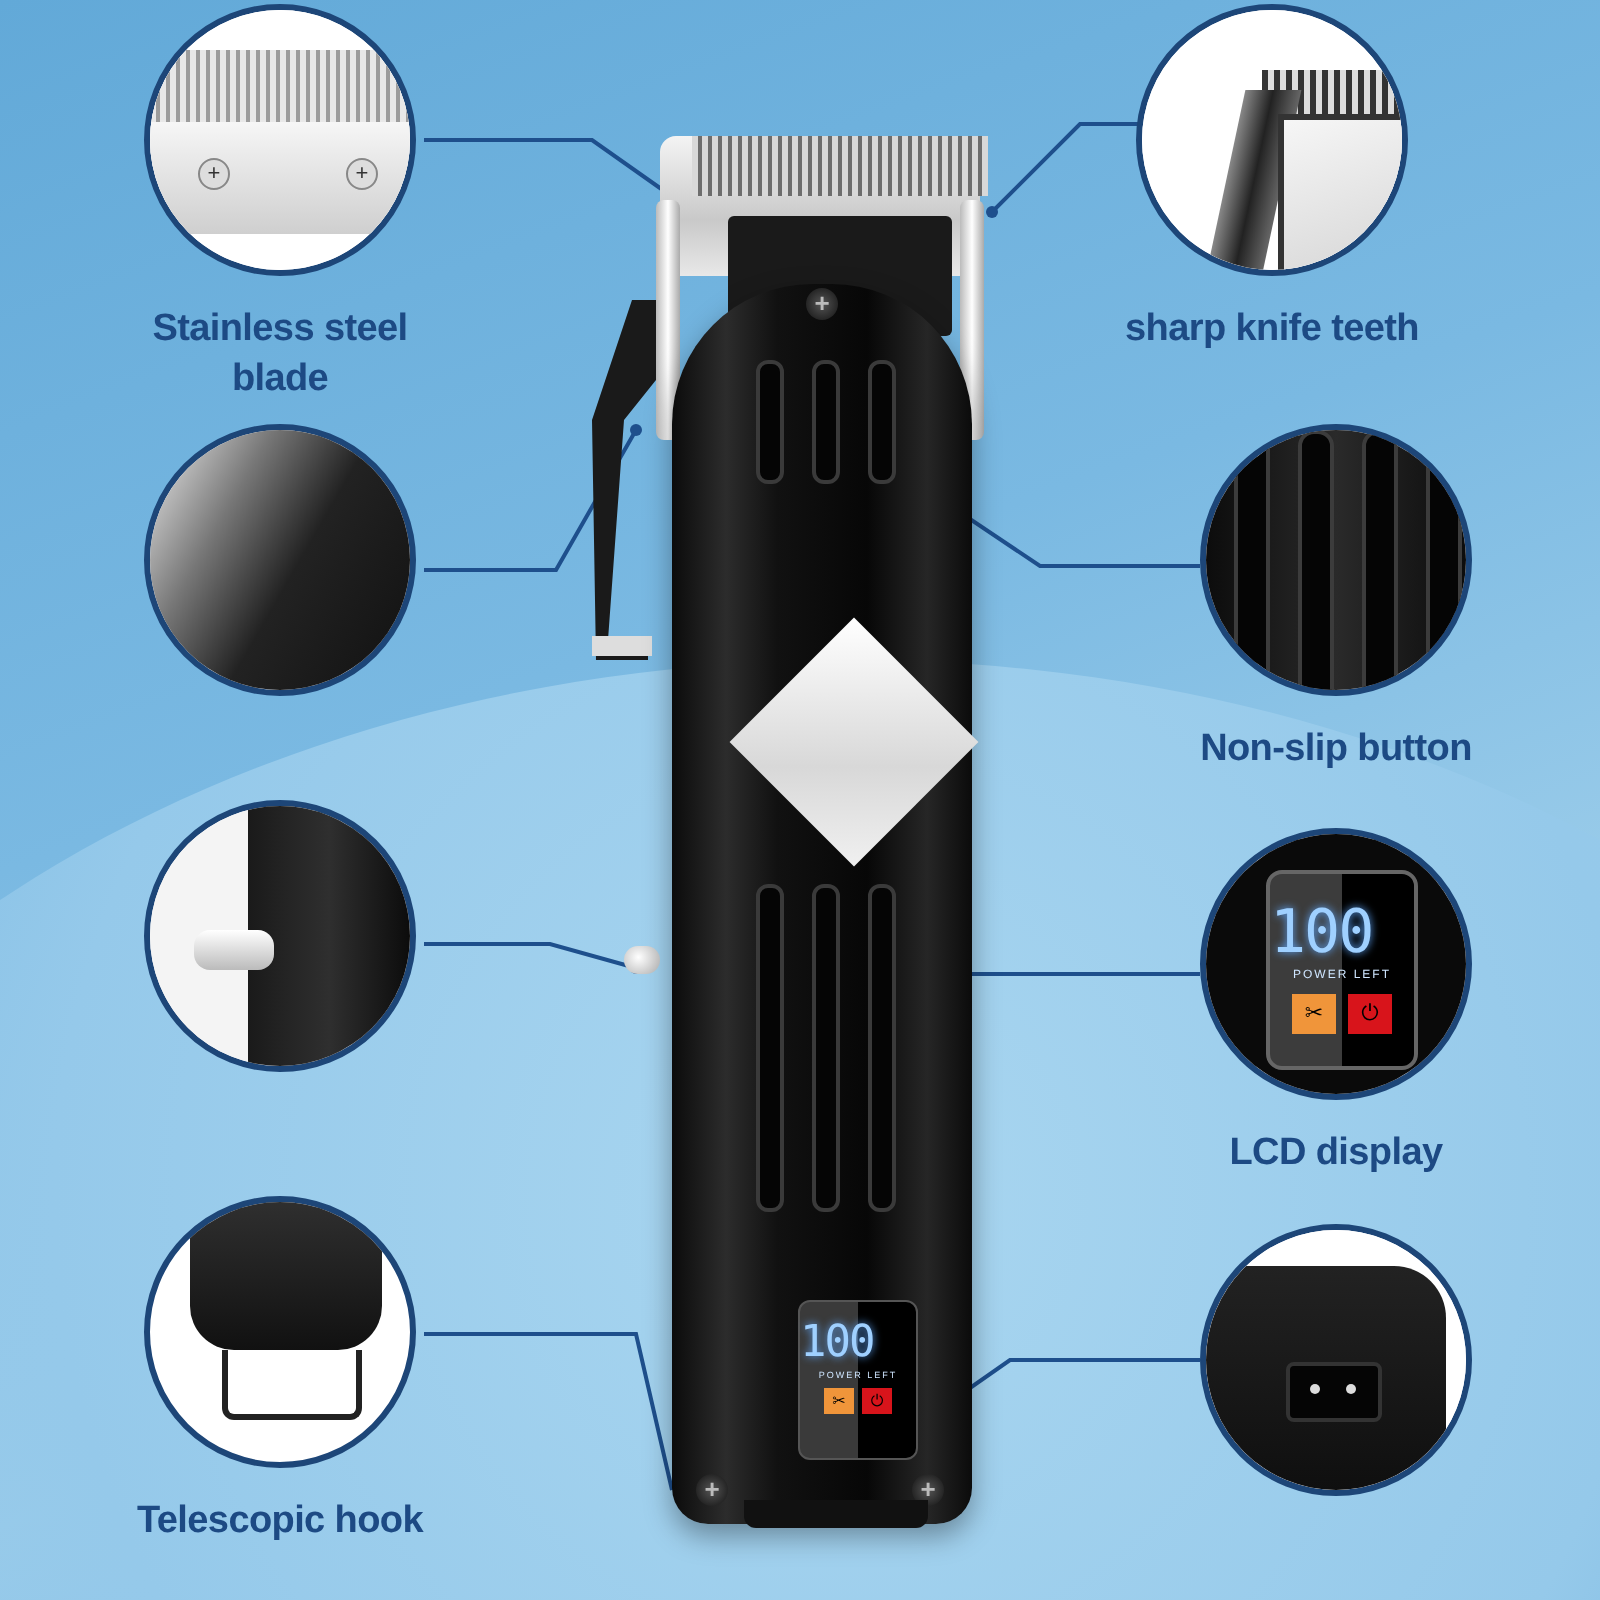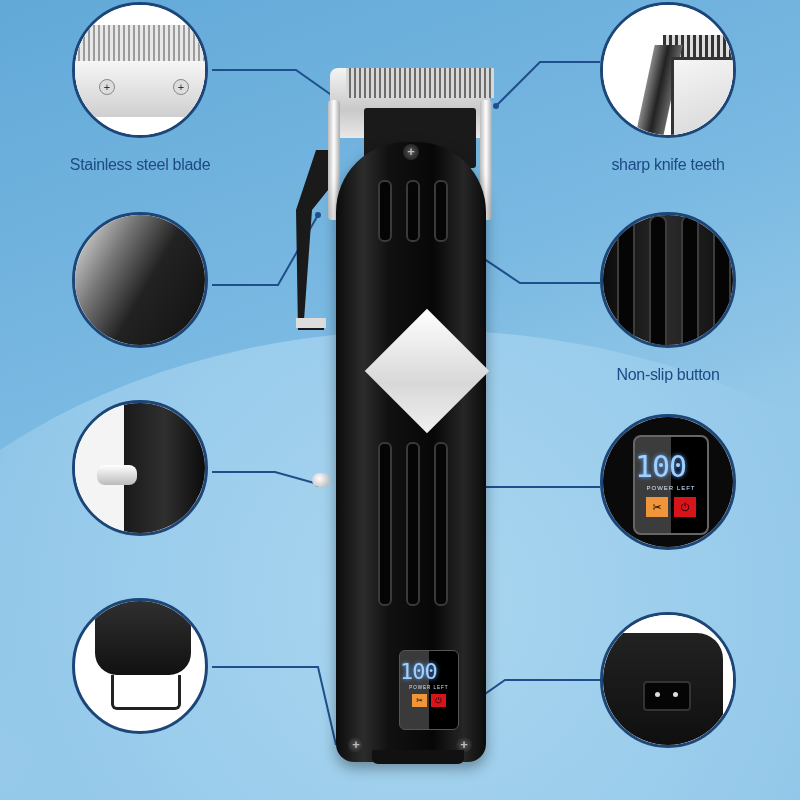--- a/index.html
+++ b/index.html
@@ -4,21 +4,21 @@
 <style>
   html,body{margin:0;padding:0;}
   body{width:800px;height:800px;overflow:hidden;position:relative;
     font-family:"Liberation Sans",sans-serif;
     background:linear-gradient(160deg,#62a9d8 0%,#7ab9e2 40%,#9ccdea 70%,#6fb0dc 100%);}
   .arc{position:absolute;left:-200px;top:330px;width:1250px;height:900px;border-radius:50%;
     background:radial-gradient(ellipse at 50% 30%,#a9d6f0 0%,#95c9ea 45%,rgba(120,185,225,0) 70%);}
   .callout{position:absolute;width:170px;text-align:center;}
   .circle{width:136px;height:136px;border-radius:50%;border:3px solid #1d4678;overflow:hidden;
     margin:0 auto;position:relative;background:#fff;box-sizing:border-box;}
-  .label{color:#1d4a84;font-weight:normal;font-size:16px;line-height:25px;margin-top:14px;letter-spacing:-0.3px;}
+  .label{color:#1d4a84;font-weight:bold;font-size:19px;line-height:25px;margin-top:14px;letter-spacing:-0.3px;}
   svg.lines{position:absolute;left:0;top:0;}
   
   .clipper{position:absolute;left:320px;top:60px;width:180px;height:700px;}
   .blade{position:absolute;left:10px;top:8px;width:160px;height:70px;border-radius:8px 8px 0 0;
     background:linear-gradient(180deg,#f4f4f4 0%,#c9c9c9 60%,#e8e8e8 100%);}
   .teeth{position:absolute;left:16px;top:0;width:148px;height:30px;
     background:repeating-linear-gradient(90deg,#d8d8d8 0 3px,#6d6d6d 3px 5px);}
   .blade-plate{position:absolute;left:34px;top:40px;width:112px;height:60px;background:#1a1a1a;border-radius:3px;}
   .side-rail{position:absolute;top:40px;width:12px;height:120px;background:linear-gradient(90deg,#bbb,#fff,#aaa);border-radius:4px;}
   .body{position:absolute;left:16px;top:82px;width:150px;height:620px;border-radius:70px 70px 18px 18px;
@@ -143,23 +143,24 @@
     <div style="position:absolute;left:38%;top:0;width:62%;height:100%;background:linear-gradient(90deg,#1a1a1a,#2f2f2f,#0c0c0c);"></div>
     <div style="position:absolute;left:22px;top:62px;width:40px;height:20px;border-radius:8px;background:linear-gradient(180deg,#fff,#bbb);"></div>
   </div>
 </div>
 
 <div class="callout" style="left:55px;top:598px;">
   <div class="circle">
     <div style="position:absolute;left:20px;top:-10px;width:96px;height:84px;border-radius:0 0 22px 22px;background:linear-gradient(180deg,#333,#111);"></div>
     <div style="position:absolute;left:36px;top:74px;width:64px;height:32px;border:3px solid #222;border-top:none;border-radius:0 0 6px 6px;background:#fff;"></div>
   </div>
-</div>
-
-<div class="callout" style="left:583px;top:2px;">
+  <div class="label">Telescopic hook</div>
+</div>
+
+<div class="callout" style="left:551px;top:2px;">
   <div class="circle">
     <div style="position:absolute;inset:0;background:#fff;">
       <div style="position:absolute;left:60px;top:30px;width:80px;height:22px;background:repeating-linear-gradient(90deg,#333 0 3px,#ddd 3px 6px);"></div>
       <div style="position:absolute;left:40px;top:40px;width:28px;height:110px;background:linear-gradient(90deg,#888,#222,#666);transform:skewX(-12deg);"></div>
       <div style="position:absolute;left:68px;top:52px;width:80px;height:90px;background:linear-gradient(160deg,#f6f6f6,#cfcfcf);border-left:3px solid #333;border-top:3px solid #333;"></div>
     </div>
   </div>
   <div class="label">sharp knife teeth</div>
 </div>
 
@@ -182,20 +183,21 @@
     <div class="dark-fill" style="background:#0a0a0a;"></div>
     <div class="lcd-big">
       <div class="lcd-digits" style="font-size:30px;margin-top:12px;">100</div>
       <div class="lcd-sub" style="font-size:6px;">POWER LEFT</div>
       <div class="lcd-icons" style="gap:6px;margin-top:6px;">
         <div class="lcd-ico" style="width:22px;height:20px;line-height:20px;font-size:11px;background:#f0953a;">✂</div>
         <div class="lcd-ico" style="width:22px;height:20px;line-height:20px;font-size:11px;background:#d8141b;">⏻</div>
       </div>
     </div>
   </div>
+  <div class="label">LCD display</div>
 </div>
 
 <div class="callout" style="left:583px;top:612px;">
   <div class="circle">
     <div style="position:absolute;inset:0;background:#fff;"></div>
     <div style="position:absolute;left:0;top:18px;width:120px;height:130px;border-radius:18px 26px 0 0;background:linear-gradient(180deg,#222,#0c0c0c);">
       <div style="position:absolute;left:40px;top:48px;width:44px;height:26px;border:2px solid #333;border-radius:4px;background:#050505;">
         <span style="position:absolute;left:10px;top:9px;width:5px;height:5px;border-radius:50%;background:#ddd;"></span>
         <span style="position:absolute;left:28px;top:9px;width:5px;height:5px;border-radius:50%;background:#ddd;"></span>
       </div>

